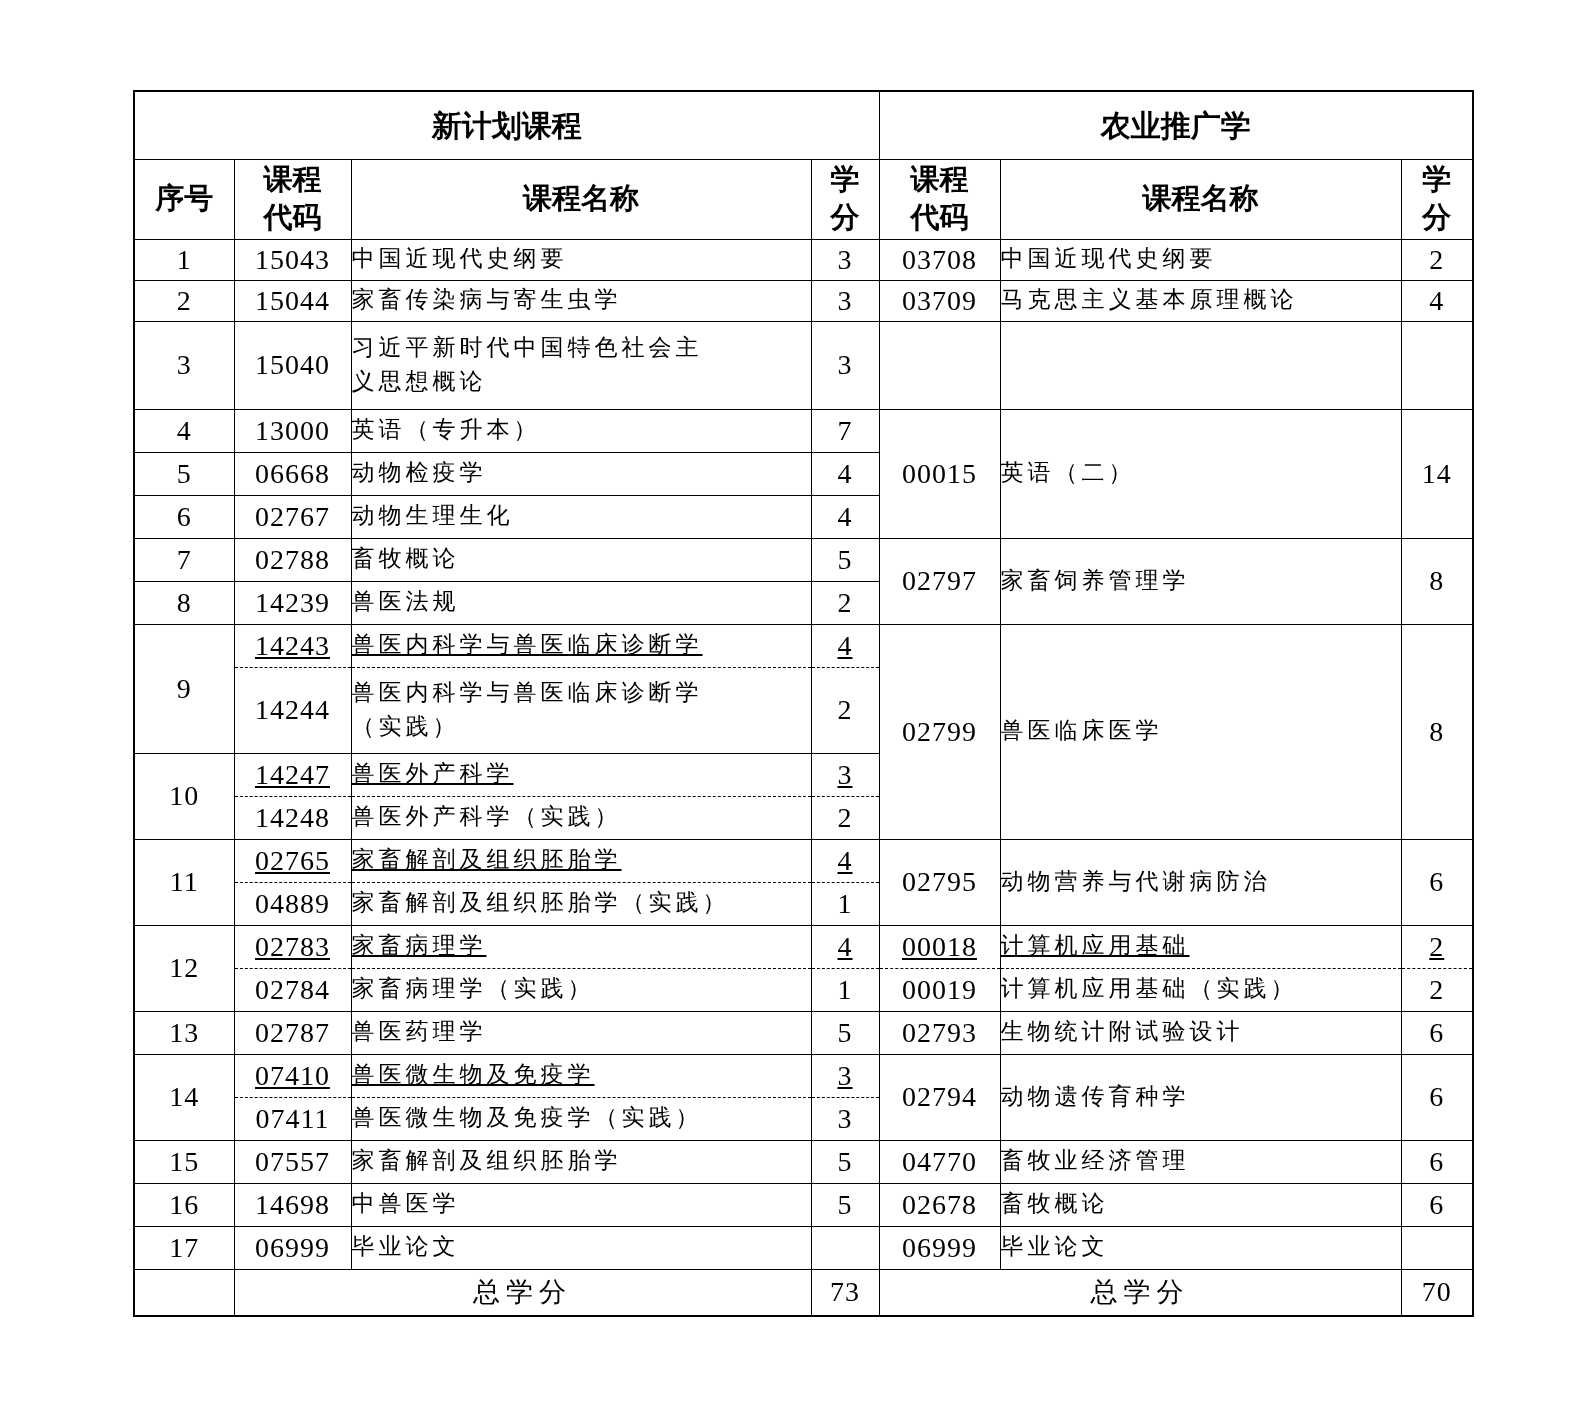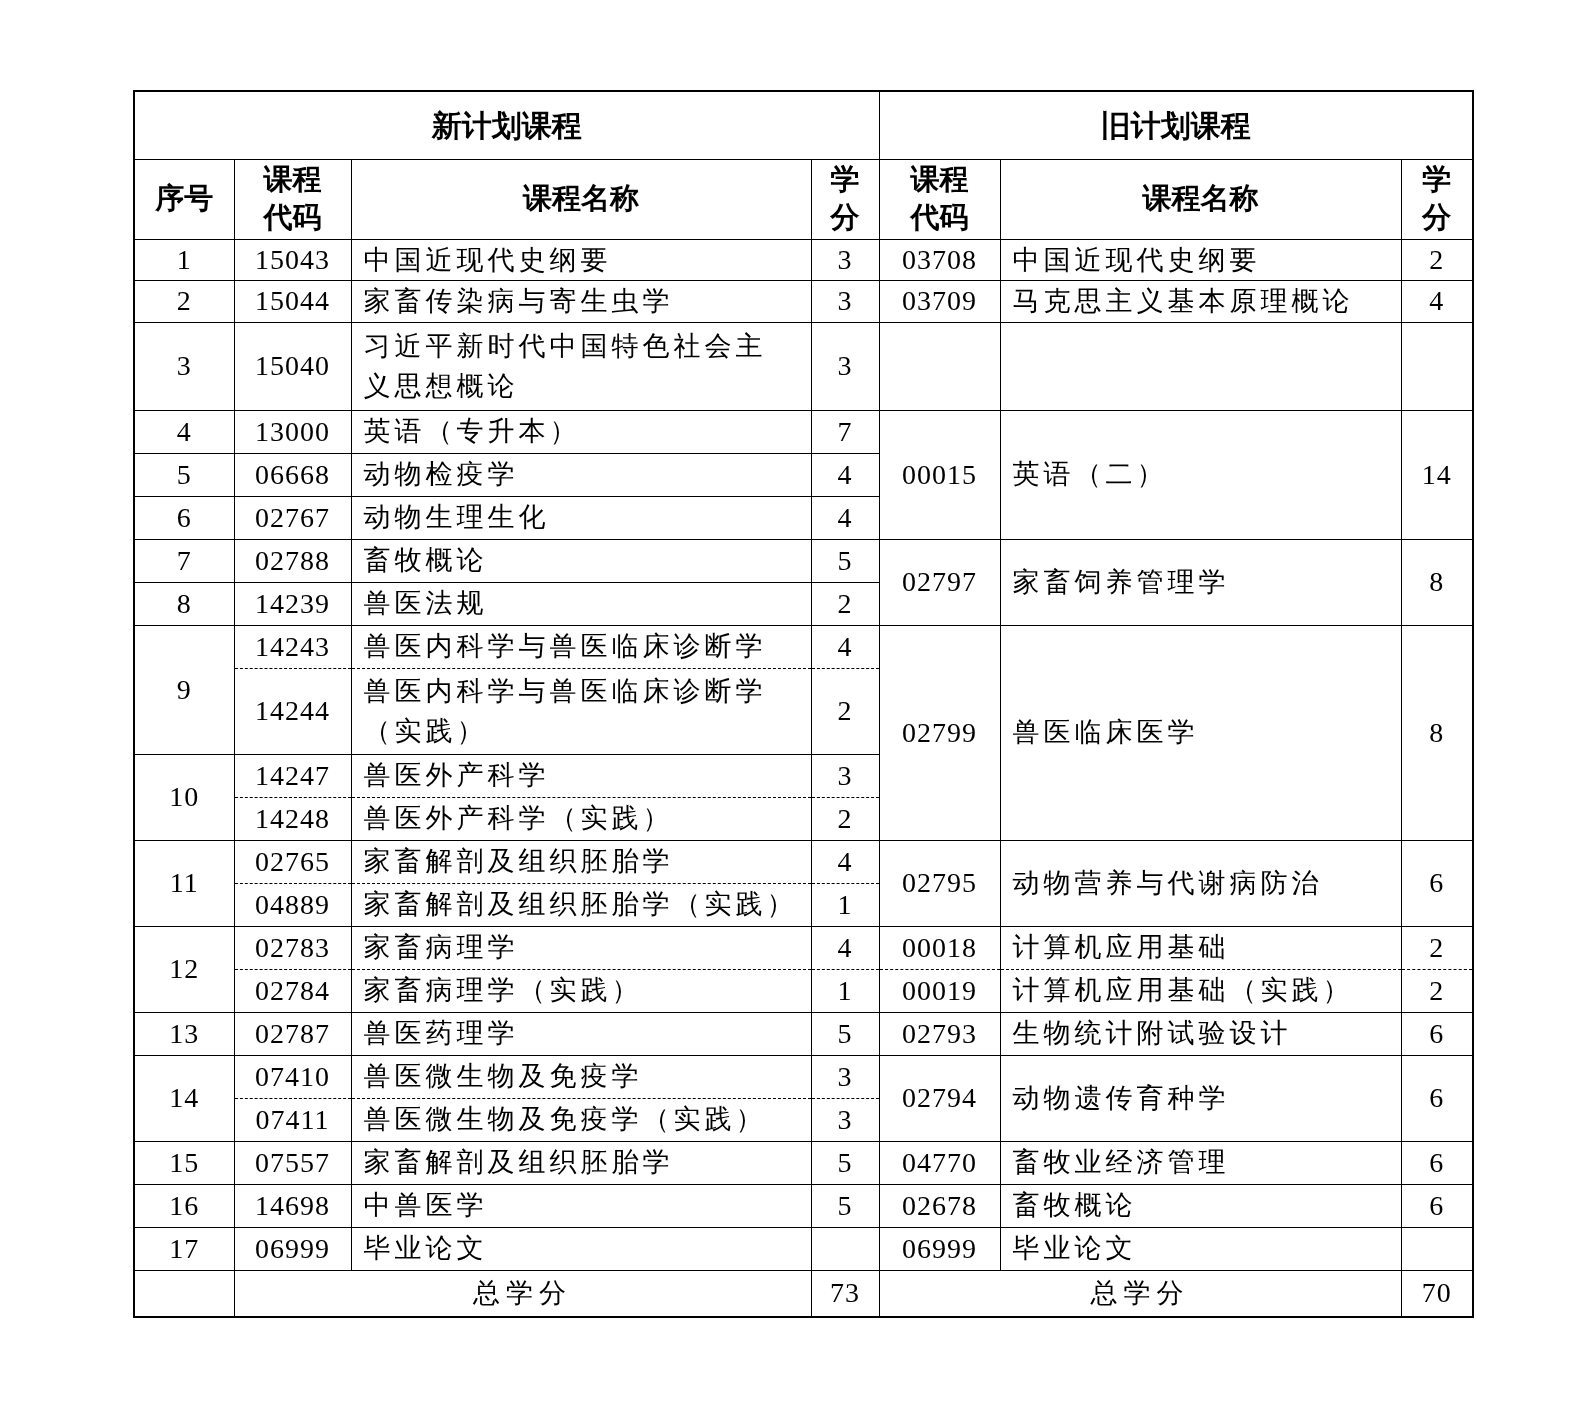--- a/index.html
+++ b/index.html
@@ -47,56 +47,55 @@
   }
   th.plan-head { font-size: 30px; margin-top: 9px; }
 
   td.seq, td.code, td.credit {
     text-align: center;
     font-size: 28px;
     letter-spacing: 1px;
   }
   td.name {
     text-align: left;
-    font-size: 27px;
+    font-size: 23px;
     letter-spacing: 4px;
-    padding-left: 12px;
     padding-right: 2px;
     white-space: pre;
     line-height: 1.5;
   }
   td.total-label {
     text-align: center;
     font-size: 27px;
     letter-spacing: 6px;
   }
 
   
-  td.db { border-bottom: 1px dashed #000000; }
+  td.db { border-bottom: 1px dashed #000000; text-decoration: underline; }
   td.dt { border-top: 1px dashed #000000; }
 </style>
 </head>
 <body>
 
 <div class="page">
   <table class="course-table">
     <colgroup>
       <col class="c-seq">
         <col class="c-code-new">
         <col class="c-name-new">
         <col class="c-cred-new">
       <col class="c-code-old">
         <col class="c-name-old">
         <col class="c-cred-old">
     </colgroup>
 
     <tbody>
         <tr style="height:68px">
       <th class="plan-head" colspan="4">新计划课程</th>
-      <th class="plan-head" colspan="3">旧计划课程</th>
+      <th class="plan-head" colspan="3">农业推广学</th>
     </tr>
 
     <tr style="height:80px">
       <th>序号</th>
       <th>课程
 代码</th>
       <th>课程名称</th>
       <th>学
 分</th>
       <th>课程

